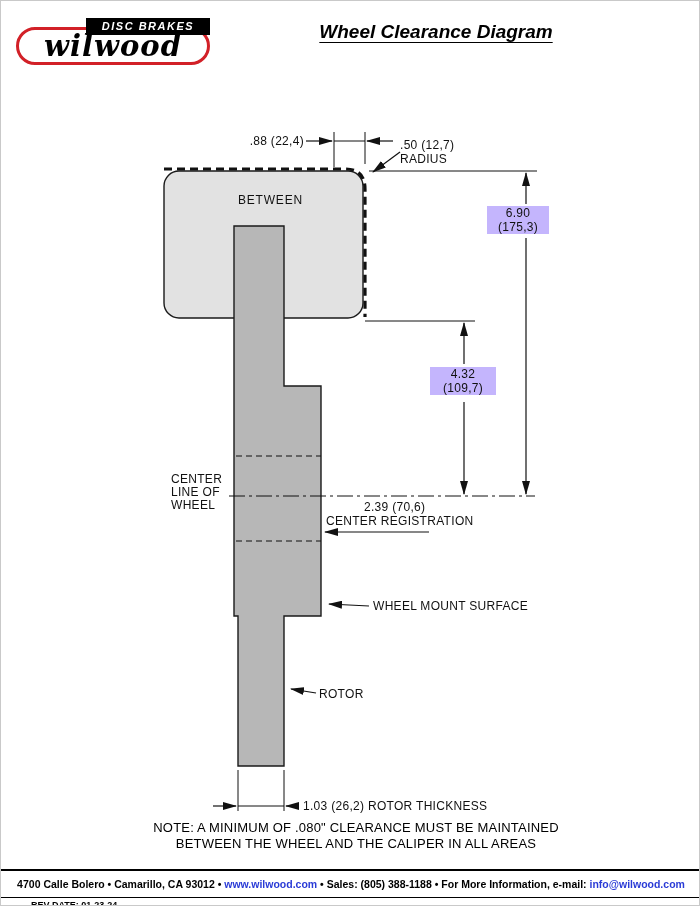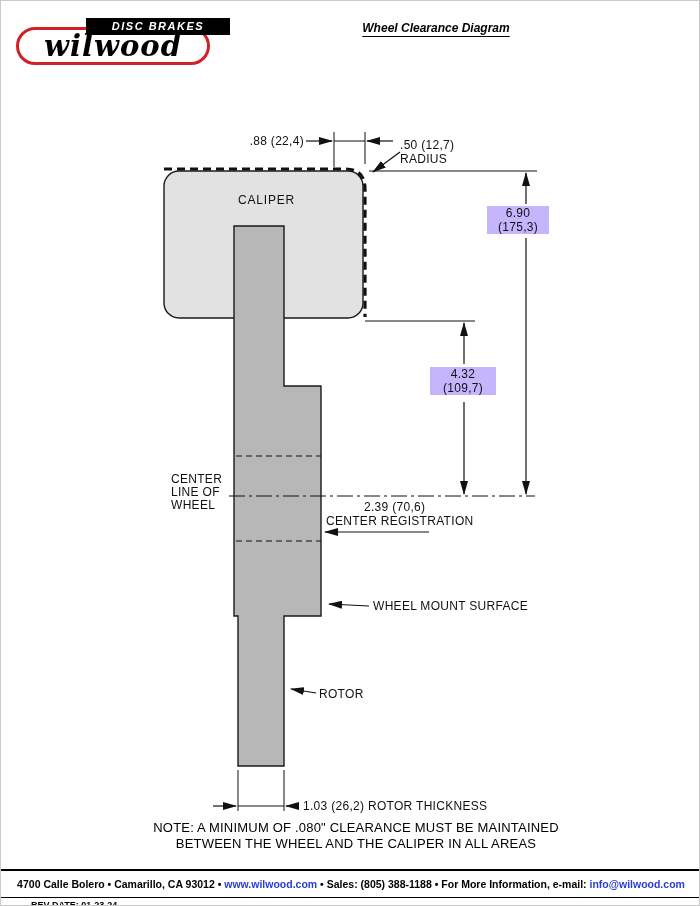--- a/index.html
+++ b/index.html
@@ -7,36 +7,36 @@
   body { font-family:"Liberation Sans", sans-serif; }
 
   .page {
     position:relative; width:700px; height:906px;
     background:#fff; overflow:hidden; border:1px solid #c9c9c9;
   }
 
   
   .brand { position:absolute; left:15px; top:17px; width:194px; height:48px; }
   .brand-badge {
-    position:absolute; left:70px; top:0; width:144px; height:17px;
+    position:absolute; left:70px; top:0; width:124px; height:17px;
     background:#000; color:#fff; font-style:italic; font-weight:bold;
     font-size:11px; line-height:17px; text-align:center; letter-spacing:1.5px;
     z-index:2;
   }
   .brand-script {
     position:absolute; left:0; top:9px; width:194px; height:38px;
     border:3px solid #d22027; border-radius:19px;
     color:#000000; font-family:"DejaVu Serif", serif;
     font-style:italic; font-weight:bold; font-size:29px; line-height:32px;
     text-align:center; letter-spacing:1px; background:#fff;
   }
 
   .page-title {
     position:absolute; left:270px; top:20px; width:330px;
-    text-align:center; font-size:12px; font-weight:bold; font-style:italic;
+    text-align:center; font-size:19px; font-weight:bold; font-style:italic;
     color:#000; text-decoration:underline; text-underline-offset:4px;
   }
   .kit-lines {
     position:absolute; left:250px; top:60px; width:400px;
     text-align:center; font-size:18px; font-weight:bold; font-style:italic;
     color:#000; line-height:23px;
   }
 
   
   .lbl {
@@ -121,21 +121,21 @@
       <path d="M463,363 L463,322" marker-end="url(#arr)"></path>
       <path d="M463,401 L463,493" marker-end="url(#arr)"></path>
       <path d="M428,531 L324,531" marker-end="url(#arr)"></path>
       <path d="M368,605 L328,603" marker-end="url(#arr)"></path>
       <path d="M315,692 L290,688" marker-end="url(#arr)"></path>
       <path d="M212,805 L235,805" marker-end="url(#arr)"></path>
       <path d="M298,805 L285,805" marker-end="url(#arr)"></path>
     </g>
   </svg>
 
-  <div class="lbl" style="left:237px; top:192px; letter-spacing:0.8px;">CALIPER</div>
+  <div class="lbl" style="left:237px; top:192px; letter-spacing:0.8px;">BETWEEN</div>
 
   <div class="lbl right" style="left:205px; top:133px; width:98px;text-align:right;">.88 (22,4)</div>
 
   <div class="lbl" style="left:399px; top:137px;">
     <div>.50 (12,7)</div>
     <div>RADIUS</div>
   </div>
 
   <div class="lbl center onwhite" style="left:486px; top:205px; width:62px;">
     <div>6.90</div>

